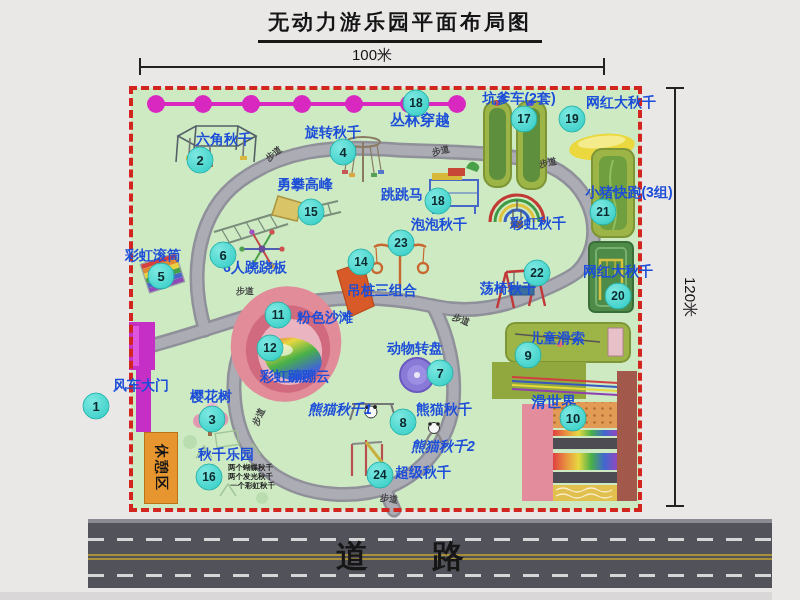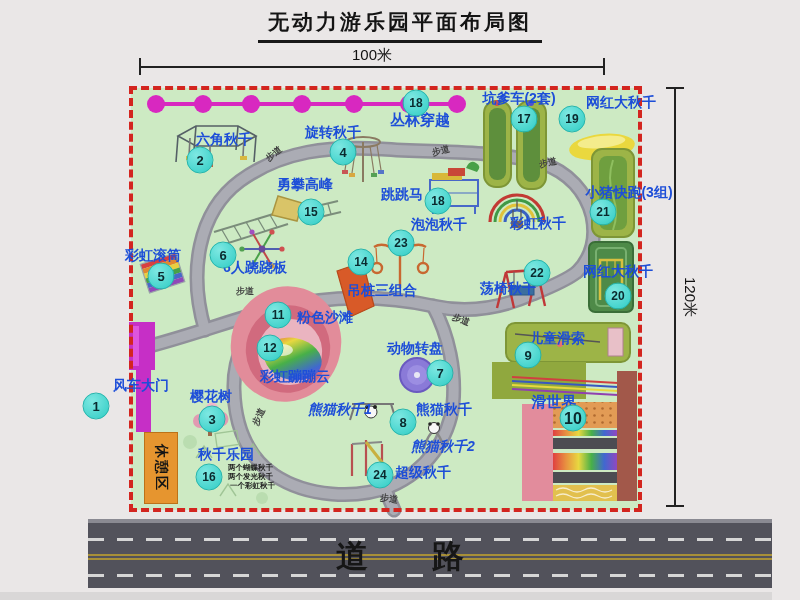--- a/index.html
+++ b/index.html
@@ -364,21 +364,21 @@
 
   <div class="num" style="left:96px;top:406px">1</div>
   <div class="num" style="left:200px;top:160px">2</div>
   <div class="num" style="left:212px;top:419px">3</div>
   <div class="num" style="left:343px;top:152px">4</div>
   <div class="num" style="left:161px;top:276px">5</div>
   <div class="num" style="left:223px;top:255px">6</div>
   <div class="num" style="left:440px;top:373px">7</div>
   <div class="num" style="left:403px;top:422px">8</div>
   <div class="num" style="left:528px;top:355px">9</div>
-  <div class="num" style="left:573px;top:418px;font-size:16px">10</div>
+  <div class="num" style="left:573px;top:418px;font-size:13px">10</div>
   <div class="num" style="left:278px;top:315px;font-size:12px">11</div>
   <div class="num" style="left:270px;top:348px;font-size:12px">12</div>
   <div class="num" style="left:416px;top:103px;font-size:12px">18</div>
   <div class="num" style="left:361px;top:262px;font-size:12px">14</div>
   <div class="num" style="left:311px;top:212px;font-size:12px">15</div>
   <div class="num" style="left:209px;top:477px;font-size:12px">16</div>
   <div class="num" style="left:524px;top:119px;font-size:12px">17</div>
   <div class="num" style="left:438px;top:201px;font-size:12px">18</div>
   <div class="num" style="left:572px;top:119px;font-size:12px">19</div>
   <div class="num" style="left:618px;top:296px;font-size:12px">20</div>

